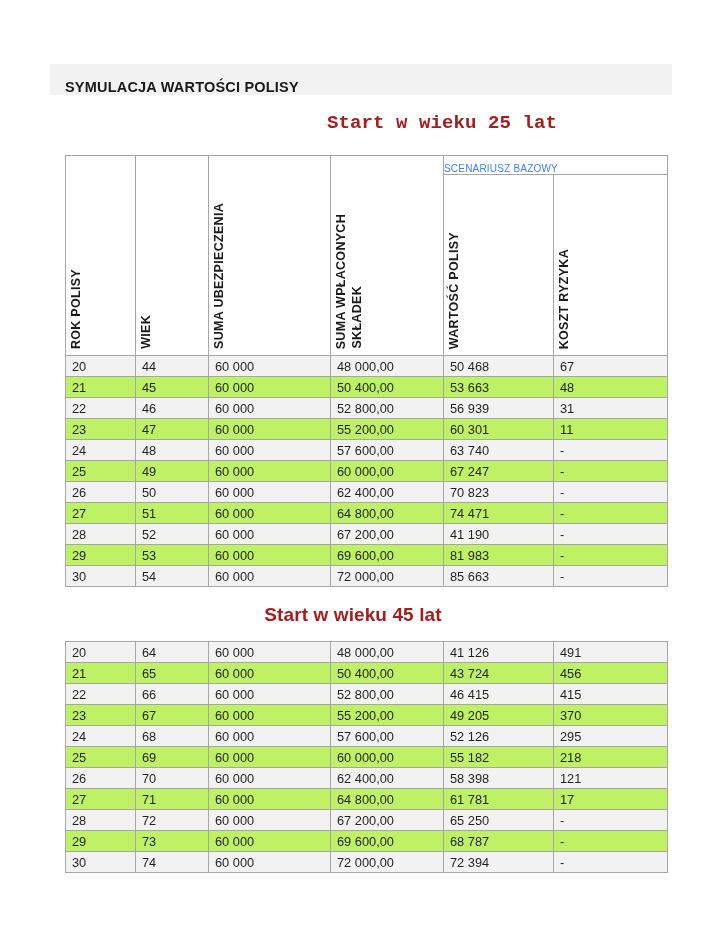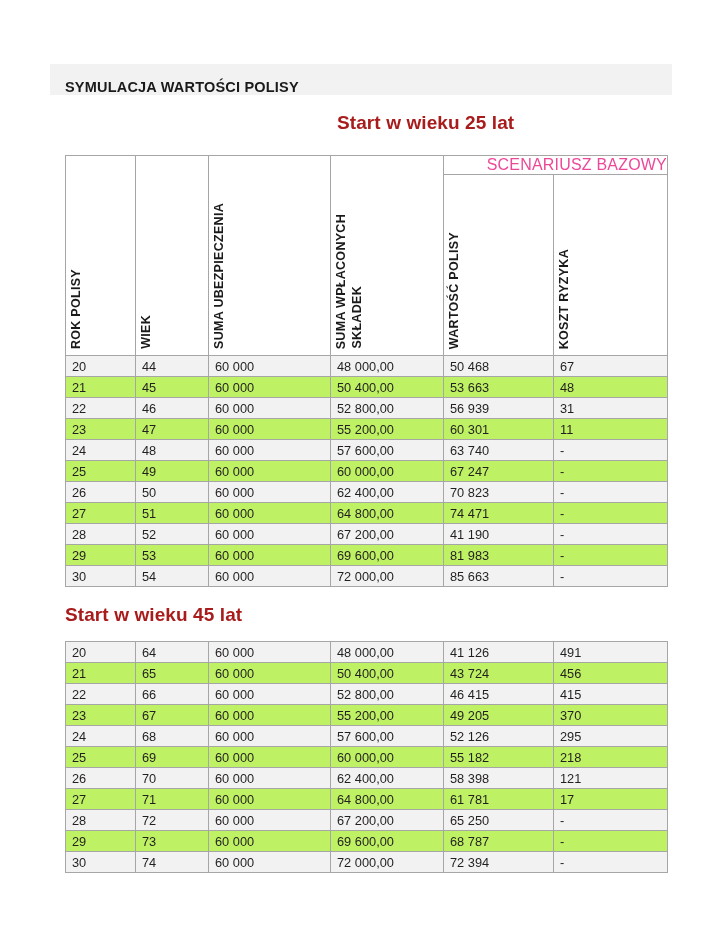--- a/index.html
+++ b/index.html
@@ -57,26 +57,26 @@
   .portfolio-label b { font-weight: bold; }
 
   .section-heading {
     position: absolute;
     font-size: 19px;
     font-weight: bold;
     color: #a81c1c;
     white-space: nowrap;
     letter-spacing: 0.1px;
   }
-  .section-heading.first { left: 272px; top: 0px; }
+  .section-heading.first { left: 262px; top: 0px; font-family: Liberation Mono, monospace; }
   .section-heading.second {
-    left: 65px;
+    left: 49px;
     top: 604px;
     width: 608px;
-    text-align: left;
+    text-align: center;
   }
 
   
   table.sim {
     position: absolute;
     border-collapse: collapse;
     table-layout: fixed;
     font-size: 12.5px;
     color: #231f20;
     background: #ffffff;
@@ -100,27 +100,27 @@
 
   
   .grp-empty {
     border-top: 1px solid #a6a6a6;
     border-left: 1px solid #a6a6a6;
     border-right: 1px solid #a6a6a6;
     border-bottom: none !important;
     height: 18px;
   }
   .grp-title {
-    text-align: right;
-    font-size: 16px;
+    text-align: left;
+    font-size: 10px;
     font-weight: bold;
     letter-spacing: 0.2px;
     height: 18px;
     vertical-align: middle;
-    color: #ec4899;
+    color: #3b82f6;
   }
 
   
   .rot-cell {
     height: 180px;
     border-top: none !important;
     position: relative;
     padding: 0 0 5px 0;
   }
   .rot-cell.has-top { border-top: 1px solid #a6a6a6 !important; }

